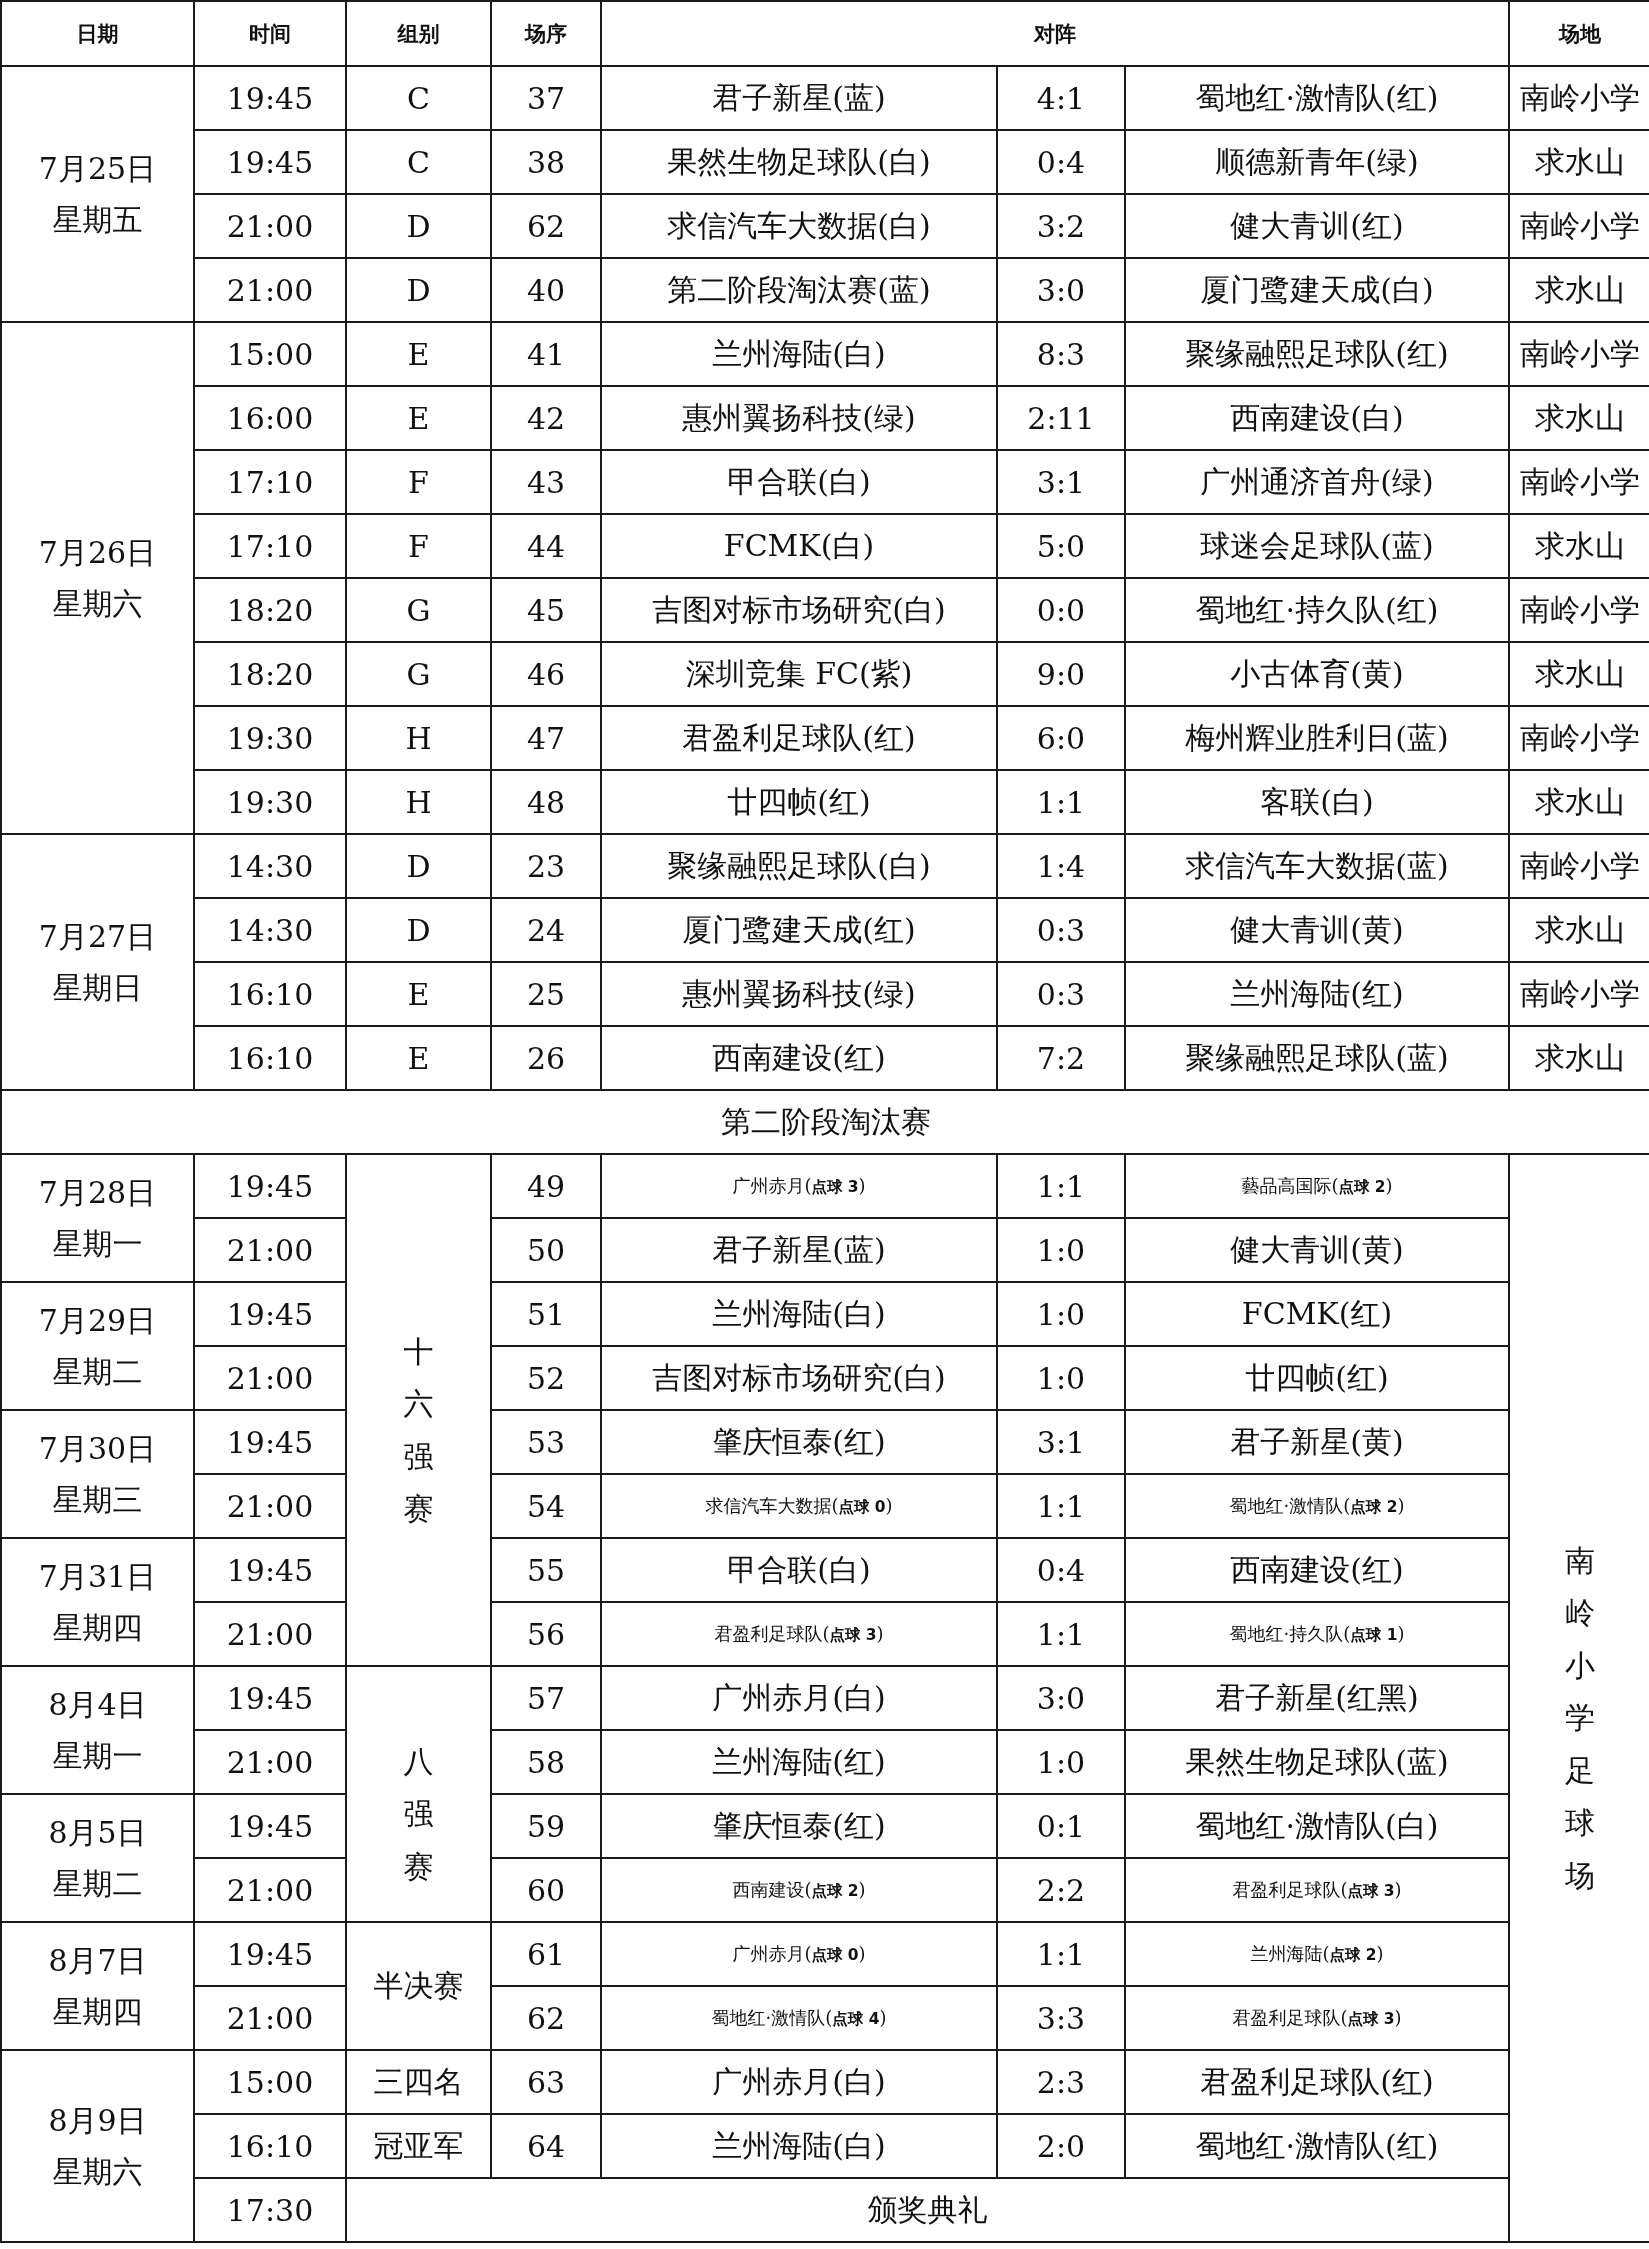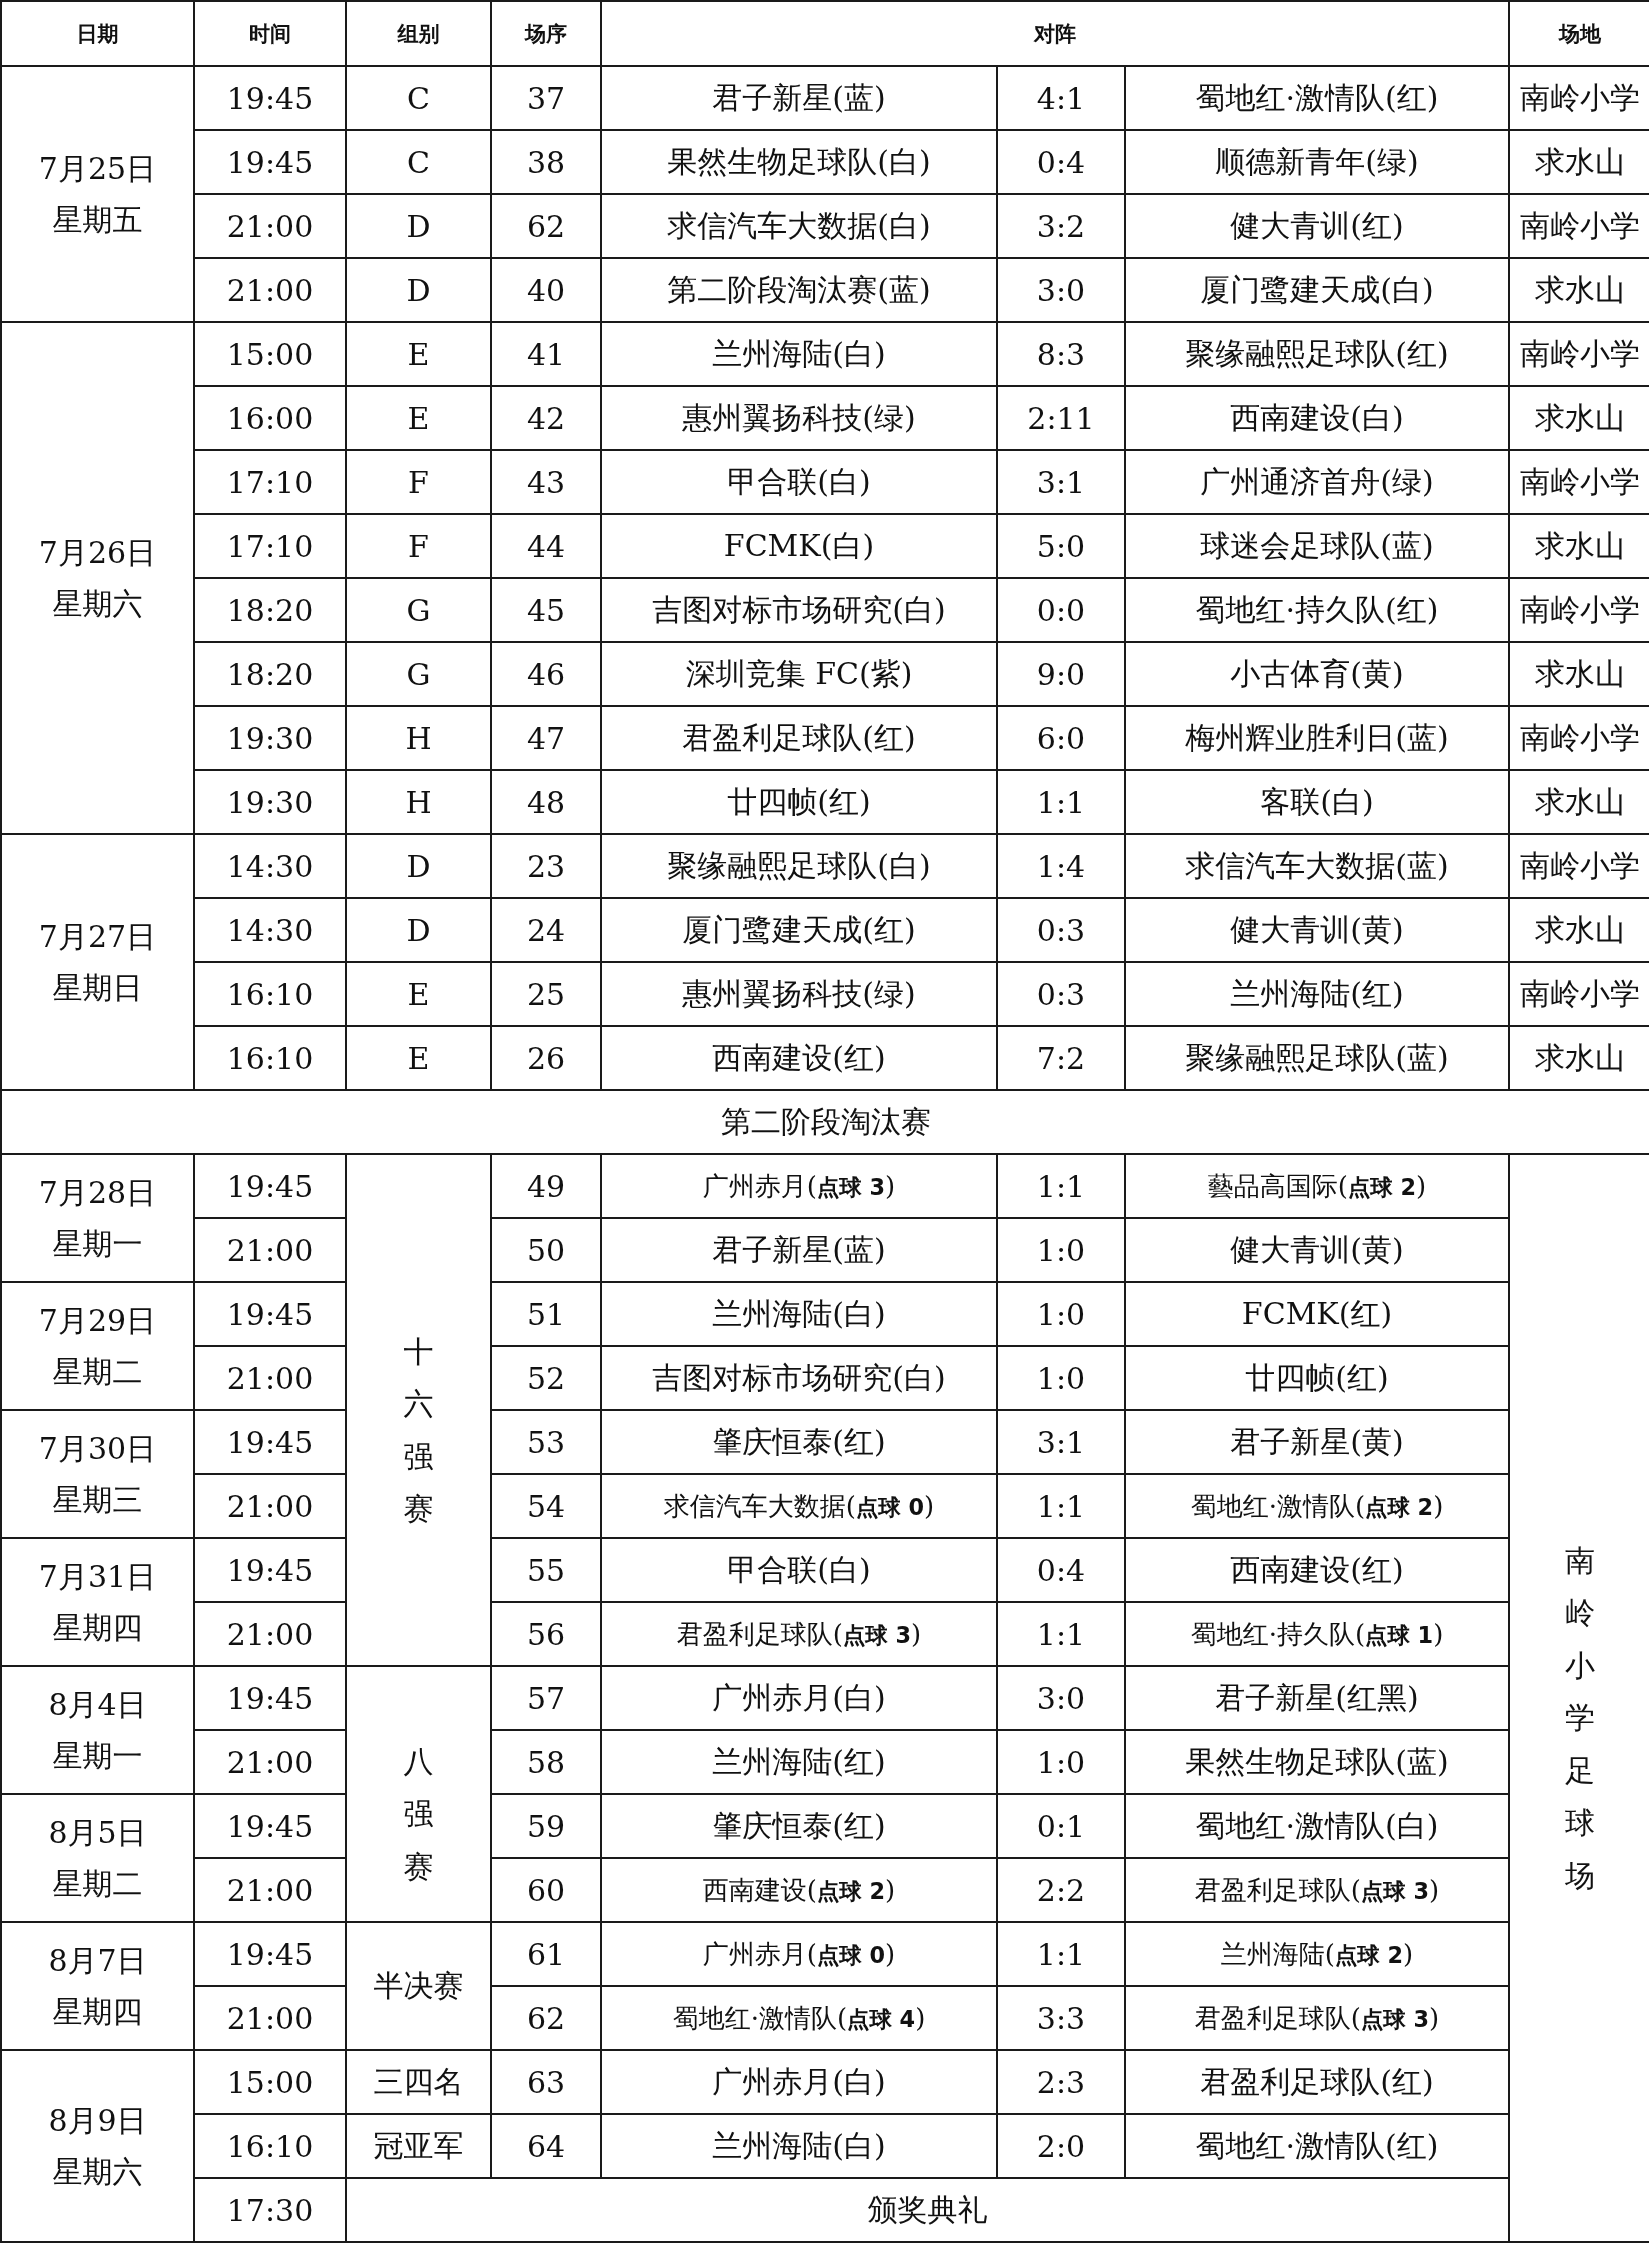--- a/index.html
+++ b/index.html
@@ -20,21 +20,21 @@
     font-weight: normal;
     overflow: hidden;
     white-space: nowrap;
   }
   tr.head-row { height: 65px; }
   tr.head-row th { font-family: "DejaVu Sans", "Liberation Sans", sans-serif; font-weight: bold; font-size: 21px; }
   tr.row { height: 64px; }
   td.date { font-size: 30px; line-height: 1.7; white-space: normal; }
   td.venue-small { font-size: 23px; }
   td.team { font-size: 30px; }
-  td.team.small { font-size: 26px; }
+  td.team.small { font-size: 18px; }
   td.score { font-size: 30px; }
   .pk { font-family: "DejaVu Sans", "Liberation Sans", sans-serif; font-weight: bold; font-size: 0.86em; }
   td.section { font-family: "DejaVu Sans", "Liberation Sans", sans-serif; font-weight: bold; font-size: 31px; }
   td.stage-vert { line-height: 1.7; white-space: normal; }
   .vert { display: inline-block; width: 1.1em; white-space: normal; word-break: break-all; line-height: 1.75; margin-top: 41px; }
   td.venue-vert { white-space: normal; }
 </style>
 </head>
 <body>
 

